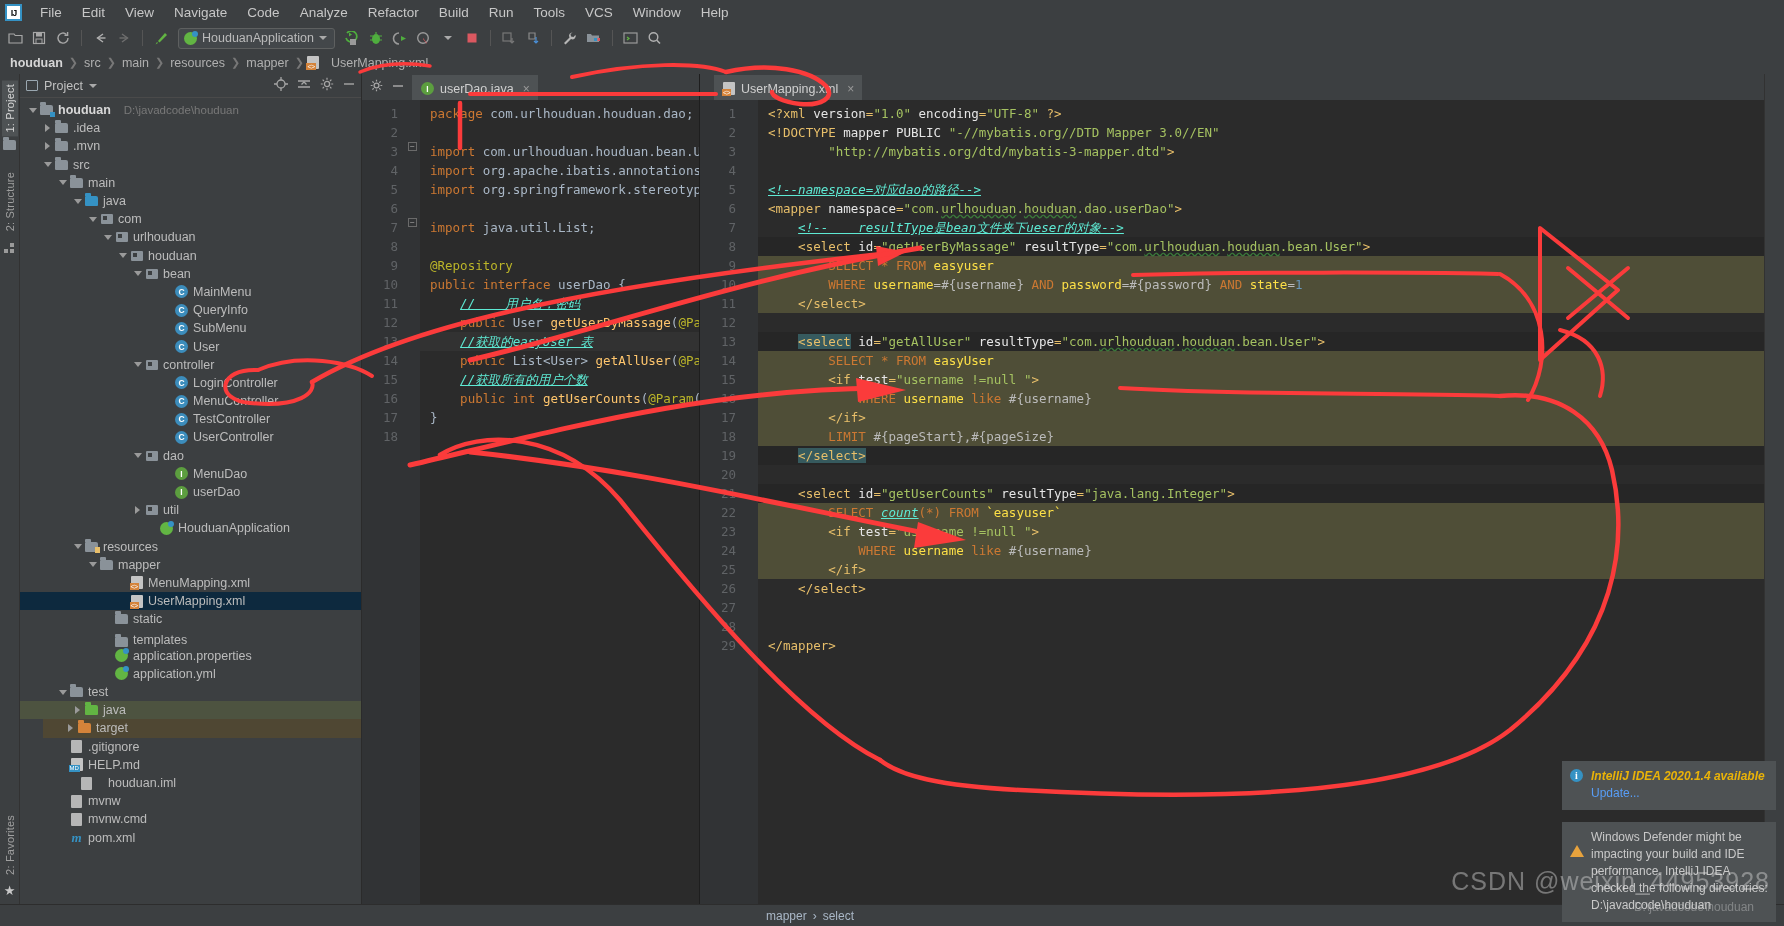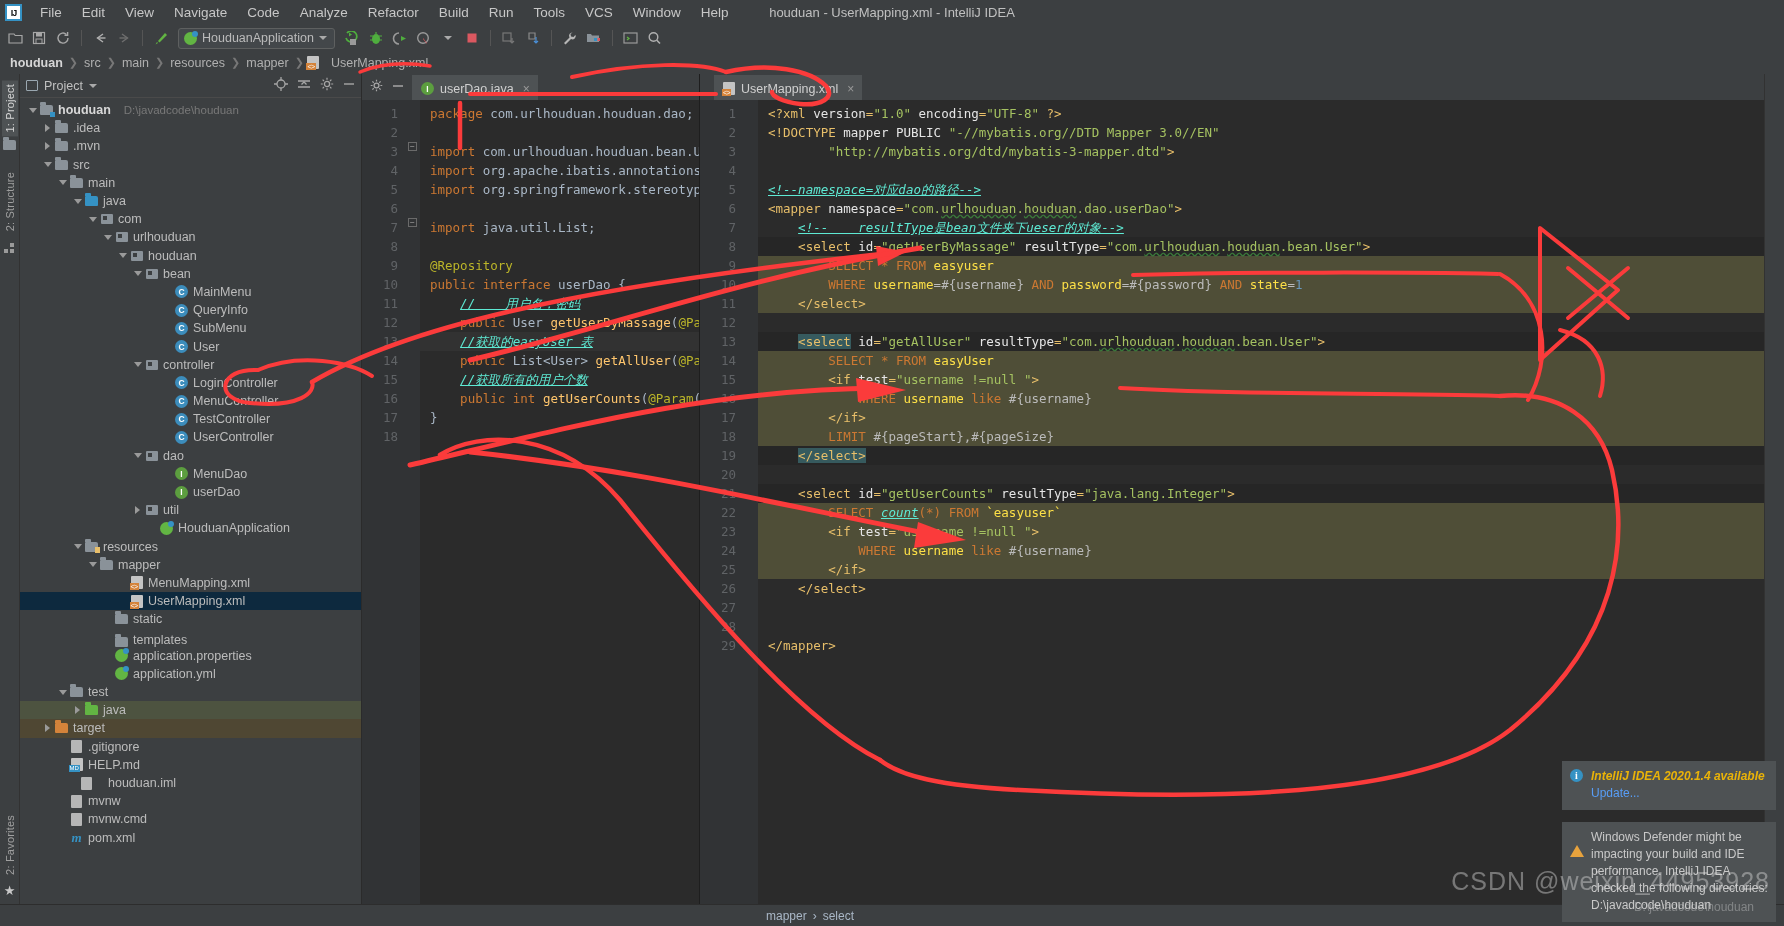--- a/index.html
+++ b/index.html
@@ -81,21 +81,21 @@
   }
   .pp-header .sq { width: 12px; height: 11px; border: 1.5px solid #9aa7b0; border-radius: 1px; }
   .pp-actions { margin-left: auto; display: flex; align-items: center; gap: 9px; color: #a6a6a6; }
   .pp-tree { flex: 1; overflow: hidden; padding-top: 3px; font-size: 12.5px; }
   .node {
     display: flex; align-items: center; height: 18.2px; padding-left: 6px;
     color: #bcbcbc; white-space: nowrap; cursor: default;
   }
   .node.sel { background: #0d293e; }
   .node.green { background: #4d5340; }
-  .node.brown { background: #4f4733; }
+  .node.brown { background: #4f4733; margin-left: 23px; }
   .arrow { width: 13px; flex: 0 0 13px; display: flex; align-items: center; justify-content: center; }
   .arrow i { display: block; width: 0; height: 0; }
   .arrow.closed i { border-top: 4px solid transparent; border-bottom: 4px solid transparent; border-left: 5px solid #9a9a9a; }
   .arrow.open i { border-left: 4px solid transparent; border-right: 4px solid transparent; border-top: 5px solid #9a9a9a; }
   .ic { width: 15px; flex: 0 0 15px; margin-right: 4px; display: flex; align-items: center; justify-content: center; }
   .folder { width: 13px; height: 10px; background: #8a9299; border-radius: 1px 2px 1px 1px; position: relative; }
   .folder::before { content:''; position:absolute; top:-3px; left:0; width:6px; height:3px; background:#8a9299; border-radius:1px 1px 0 0; }
   .folder.blue { background: #3592c4; } .folder.blue::before { background: #3592c4; }
   .folder.green { background: #62b543; } .folder.green::before { background: #62b543; }
   .folder.orange { background: #d4833a; } .folder.orange::before { background: #d4833a; }
@@ -211,21 +211,20 @@
       <div class="menu-item">Code</div>
       <div class="menu-item">Analyze</div>
       <div class="menu-item">Refactor</div>
       <div class="menu-item">Build</div>
       <div class="menu-item">Run</div>
       <div class="menu-item">Tools</div>
       <div class="menu-item">VCS</div>
       <div class="menu-item">Window</div>
       <div class="menu-item">Help</div>
     </div>
-    <div class="win-title">houduan - UserMapping.xml - IntelliJ IDEA</div>
   </div>
 
   <div class="toolbar">
     <div class="tb-btn">
       <svg width="15" height="14" viewBox="0 0 15 14">
           <path d="M1 3h5l1.2 1.5H14V12H1z" fill="none" stroke="#a7a7a7" stroke-width="1.2"></path>
         </svg>
     </div>
     <div class="tb-btn">
       <svg width="14" height="14" viewBox="0 0 14 14">

